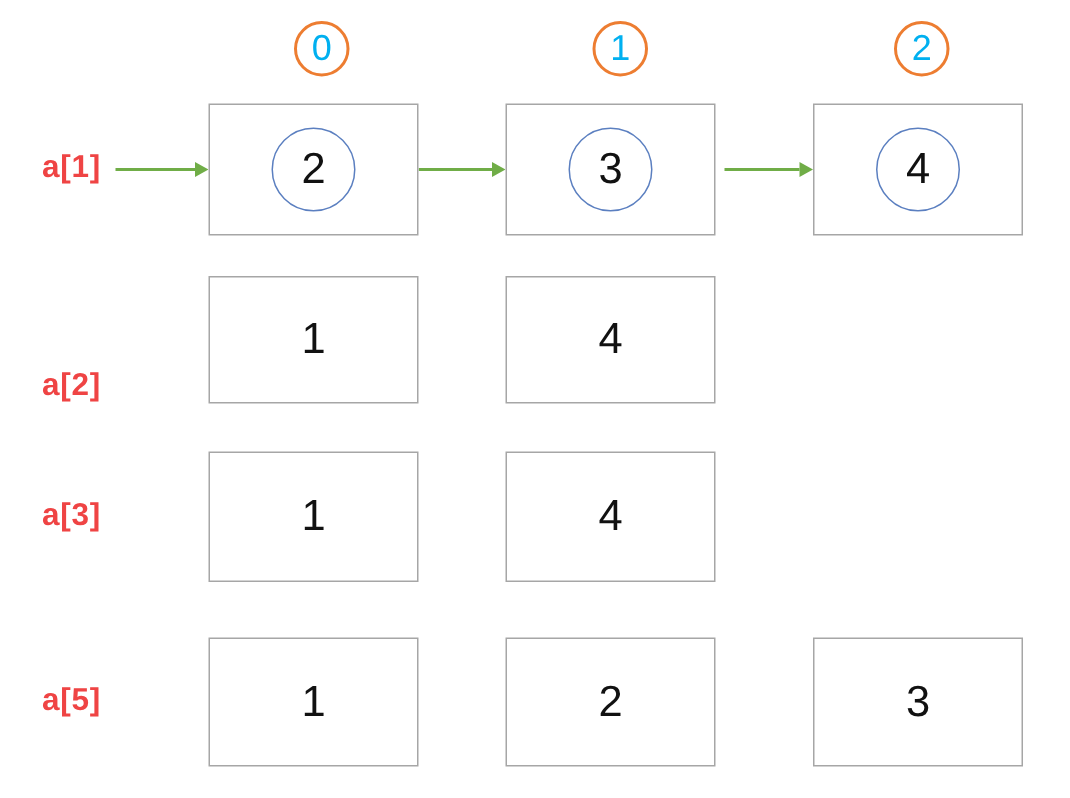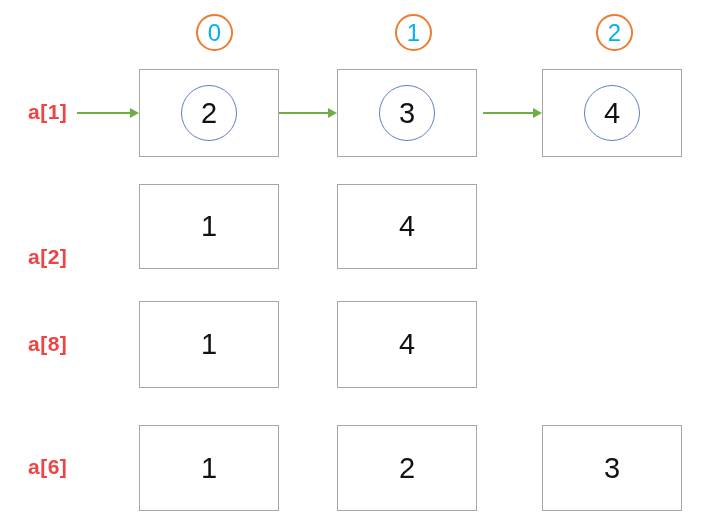--- a/index.html
+++ b/index.html
@@ -44,22 +44,22 @@
 <body>
 
 <div class="canvas">
 
   <div class="col-header" style="left:196px;">0</div>
   <div class="col-header" style="left:395px;">1</div>
   <div class="col-header" style="left:596px;">2</div>
 
   <div class="row-label" style="top:101px;">a[1]</div>
   <div class="row-label" style="top:230px;margin-top:16px;">a[2]</div>
-  <div class="row-label" style="top:333px;">a[8]</div>
-  <div class="row-label" style="top:456px;">a[6]</div>
+  <div class="row-label" style="top:333px;">a[3]</div>
+  <div class="row-label" style="top:456px;">a[5]</div>
 
   <div class="arrow" style="left:77px;top:108px;width:62px;">
     <div class="arrow-line"></div>
     <div class="arrow-head"></div>
   </div>
   <div class="arrow" style="left:279px;top:108px;width:58px;">
     <div class="arrow-line"></div>
     <div class="arrow-head"></div>
   </div>
   <div class="arrow" style="left:483px;top:108px;width:59px;">

